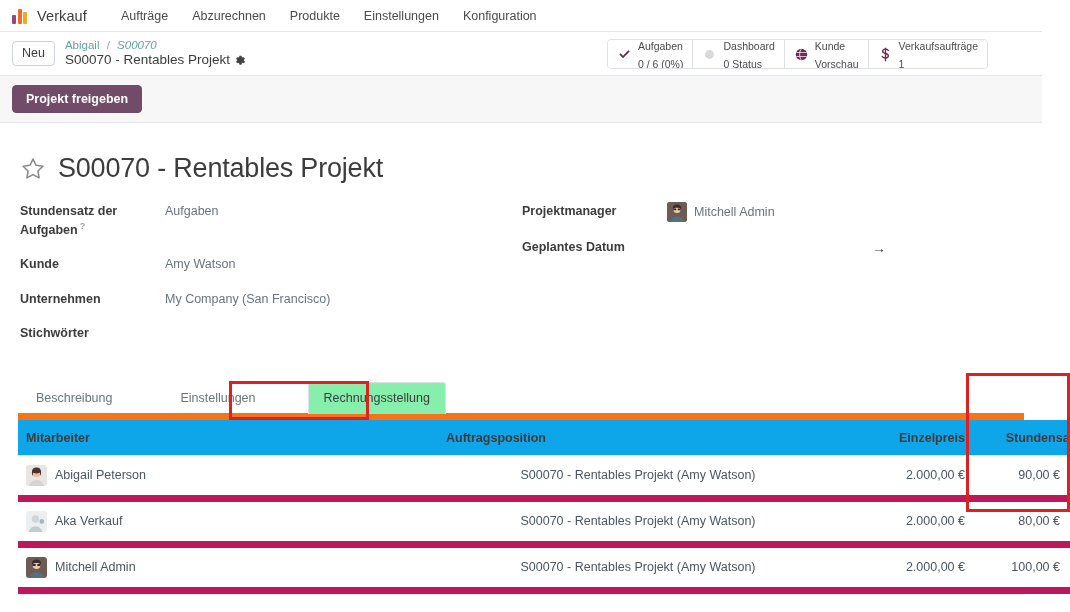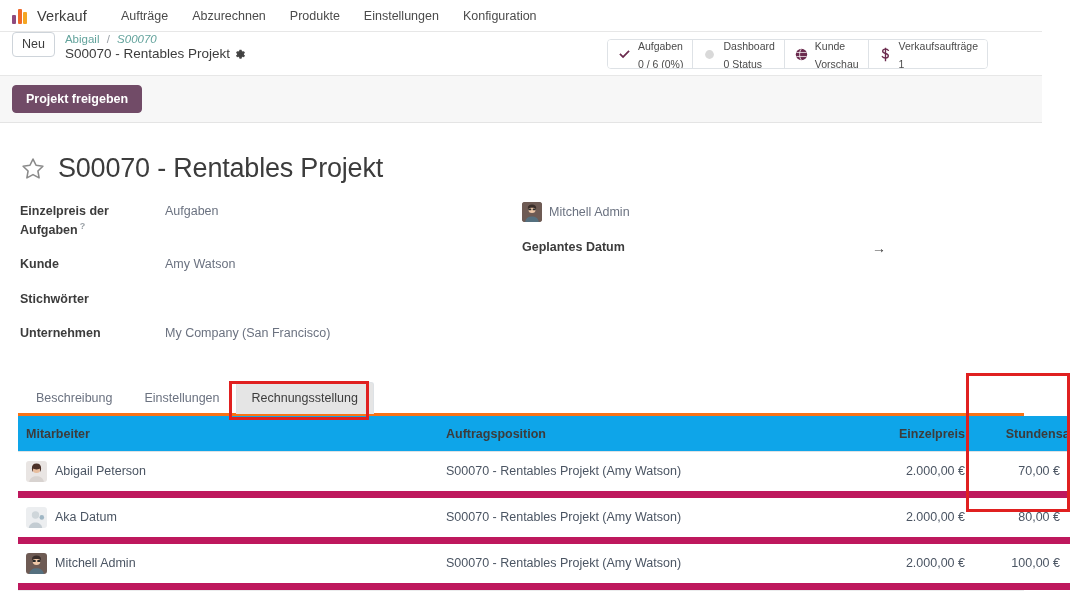--- a/index.html
+++ b/index.html
@@ -37,21 +37,21 @@
     letter-spacing: .1px;
   }
   .nav-item {
     font-size: 12.5px; color: #4b4b4b;
     padding: 4px 12px; cursor: pointer; white-space: nowrap;
   }
 
   
   .control-panel {
     height: 44px;
-    display: flex; align-items: flex-start;
+    display: flex; align-items: center;
     padding: 0 12px;
     background: #ffffff;
     border-bottom: 1px solid #e7e7e7;
     position: relative;
   }
   .btn-new {
     border: 1px solid #ced4da;
     background: #fff;
     border-radius: 4px;
     font-size: 12.5px;
@@ -142,36 +142,37 @@
   .avatar-sm {
     width: 20px; height: 20px; border-radius: 3px; flex: 0 0 20px;
     background: #6d5a53; display:block; position:relative; overflow:hidden;
   }
   .arrow-right { color:#3c3c3c; font-size: 14px; margin-left: 198px; }
 
   
   .notebook { margin-top: 24px; position: relative; }
   .tabs {
     display: flex; align-items: flex-start;
-    border-bottom: 3px solid #f97316;
+    border-bottom: 7px solid #f97316;
     padding-left: 2px;
+    gap: 36px;
   }
   .tab {
     font-size: 12.5px; color: #6b7280;
     padding: 8px 15px 9px 15px;
     cursor: pointer;
     border: 1px solid transparent;
     border-bottom: none;
     margin-bottom: -1px;
     background: transparent;
     white-space: nowrap;
   }
   .tab.active {
     color: #3c3c3c;
-    background: #e5e5e5;
+    background: #86efac;
     border-color: #dee2e6;
     border-top: 1px solid #dee2e6;
     border-top-left-radius: 3px; border-top-right-radius: 3px;
   }
   .tab-highlight {
     position: absolute;
     border: 3px solid #e02020;
     pointer-events: none;
     z-index: 5;
   }
@@ -186,21 +187,21 @@
     white-space: nowrap;
   }
   table.list tbody td {
     font-size: 12.5px; color: #4b5563;
     padding: 9px 8px;
     border-bottom: 7px solid #be185d;
     white-space: nowrap;
     overflow: hidden; text-overflow: ellipsis;
   }
   .col-emp  { width: 420px; }
-  .col-line { width: 400px; }
+  .col-line { width: 400px; text-align: center; }
   .col-price{ width: 135px; text-align: right !important; }
   .col-rate { width: 115px; text-align: right !important; }
   th.col-price, td.col-price { text-align: right; }
   th.col-rate, td.col-rate { text-align: right; padding-right: 10px; }
   th.col-rate { padding-right: 28px; }
   .emp-cell { display: flex; align-items: center; gap: 8px; }
   .avatar-row {
     width: 21px; height: 21px; border-radius: 3px; flex: 0 0 21px; overflow:hidden; display:block;
   }
   .rate-cell { display: flex; align-items: center; justify-content: flex-end; gap: 9px; }
@@ -335,45 +336,46 @@
       </span>
       <span class="rec-title">S00070 - Rentables Projekt</span>
     </div>
 
     <div class="form-grid">
 
       <div class="form-col">
 
         <div class="form-row">
           <div class="f-label">
-            <span>Einzelpreis der Aufgaben</span><span class="q">?</span>
+            <span>Stundensatz der Aufgaben</span><span class="q">?</span>
           </div>
           <div class="f-value">Aufgaben</div>
         </div>
 
         <div class="form-row">
           <div class="f-label">Kunde</div>
           <div class="f-value">Amy Watson</div>
         </div>
 
         <div class="form-row">
+          <div class="f-label">Unternehmen</div>
+          <div class="f-value">My Company (San Francisco)</div>
+        </div>
+
+        <div class="form-row">
           <div class="f-label">Stichwörter</div>
           <div class="f-value empty"></div>
         </div>
 
+      </div>
+
+      <div class="form-col">
+
         <div class="form-row">
-          <div class="f-label">Unternehmen</div>
-          <div class="f-value">My Company (San Francisco)</div>
-        </div>
-
-      </div>
-
-      <div class="form-col">
-
-        <div class="form-row">
+          <div class="f-label">Projektmanager</div>
           <div class="f-value">
             <span class="avatar-sm">
               <svg width="20" height="20" viewBox="0 0 20 20">
                 <rect width="20" height="20" fill="#6e5b54"></rect>
                 <circle cx="10" cy="7.5" r="3.6" fill="#f0c9a8"></circle>
                 <path d="M10 2.6c2.6 0 4.2 1.3 4.2 3.3 0 .7-.3 1.2-.3 1.2s-.5-1.4-3.9-1.4-3.9 1.4-3.9 1.4-.3-.5-.3-1.2c0-2 1.6-3.3 4.2-3.3z" fill="#3a2e2a"></path>
                 <rect x="6.3" y="6.4" width="3" height="1.9" rx=".5" fill="#2a2a2a"></rect>
                 <rect x="10.7" y="6.4" width="3" height="1.9" rx=".5" fill="#2a2a2a"></rect>
                 <path d="M3.2 20c.5-3.6 3.2-5.4 6.8-5.4s6.3 1.8 6.8 5.4z" fill="#55707f"></path>
               </svg>
@@ -425,21 +427,21 @@
                     <path d="M3.2 21c.5-3.8 3.4-5.7 7.3-5.7s6.8 1.9 7.3 5.7z" fill="#d8d3d0"></path>
                   </svg>
                 </span>
                 <span>Abigail Peterson</span>
               </span>
             </td>
             <td class="col-line">S00070 - Rentables Projekt (Amy Watson)</td>
             <td class="col-price">2.000,00 €</td>
             <td class="col-rate">
               <span class="rate-cell">
-                <span>70,00 €</span>
+                <span>90,00 €</span>
                 <span class="trash">
                   <svg width="11" height="12" viewBox="0 0 12 14" fill="#6b7280">
                     <path d="M4.4 0h3.2l.6 1.1H11v1.3H1V1.1h2.8z"></path>
                     <path d="M2 3.4h8l-.6 9.3a1.2 1.2 0 01-1.2 1.1H3.8a1.2 1.2 0 01-1.2-1.1z"></path>
                   </svg>
                 </span>
               </span>
             </td>
           </tr>
 
@@ -447,21 +449,21 @@
             <td class="col-emp">
               <span class="emp-cell">
                 <span class="avatar-row">
                   <svg width="21" height="21" viewBox="0 0 21 21">
                     <rect width="21" height="21" fill="#eceef0"></rect>
                     <circle cx="9.5" cy="8" r="3.7" fill="#cfd6da"></circle>
                     <path d="M2.8 21c.5-3.6 3.2-5.5 6.7-5.5s6.2 1.9 6.7 5.5z" fill="#c3ccd2"></path>
                     <circle cx="15.8" cy="10.4" r="2.3" fill="#9fb6c4"></circle>
                   </svg>
                 </span>
-                <span>Aka Datum</span>
+                <span>Aka Verkauf</span>
               </span>
             </td>
             <td class="col-line">S00070 - Rentables Projekt (Amy Watson)</td>
             <td class="col-price">2.000,00 €</td>
             <td class="col-rate">
               <span class="rate-cell">
                 <span>80,00 €</span>
                 <span class="trash">
                   <svg width="11" height="12" viewBox="0 0 12 14" fill="#6b7280">
                     <path d="M4.4 0h3.2l.6 1.1H11v1.3H1V1.1h2.8z"></path>

